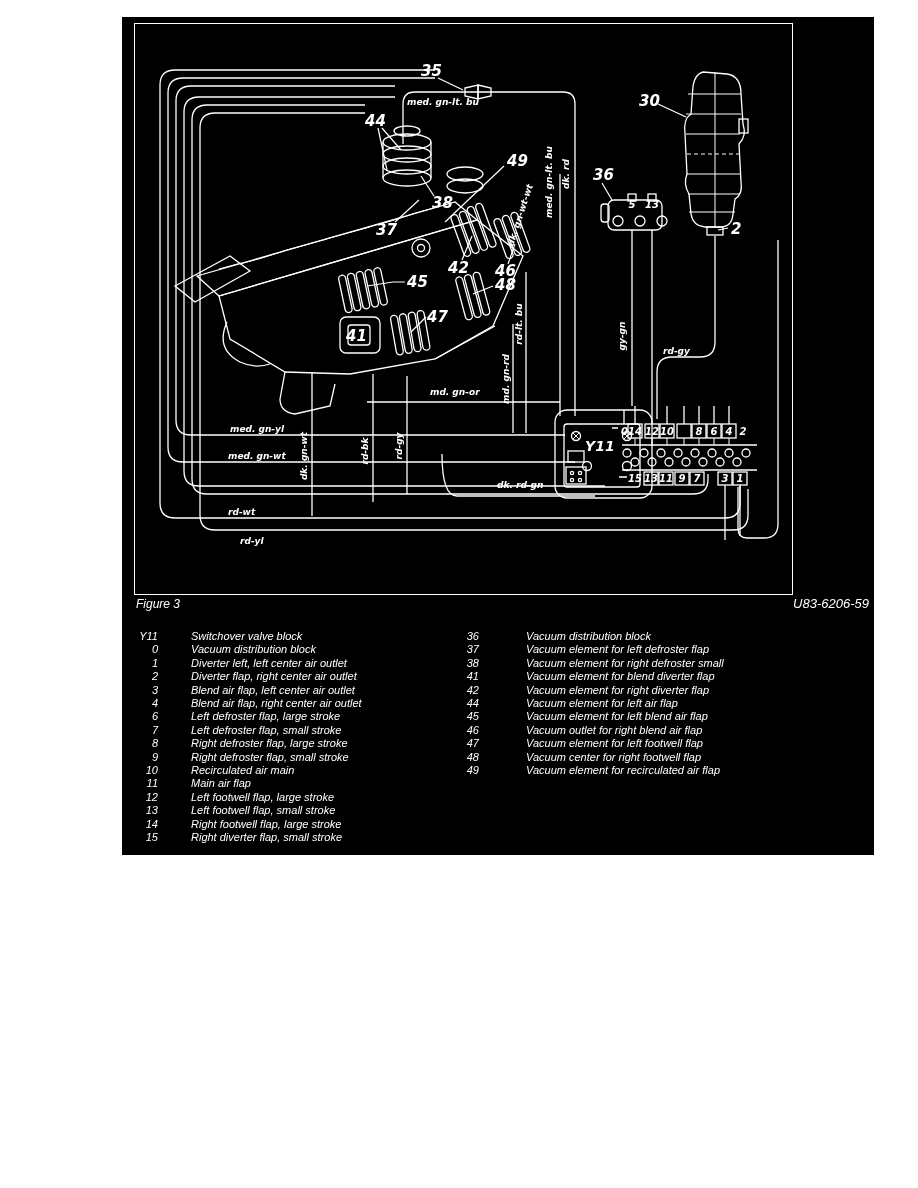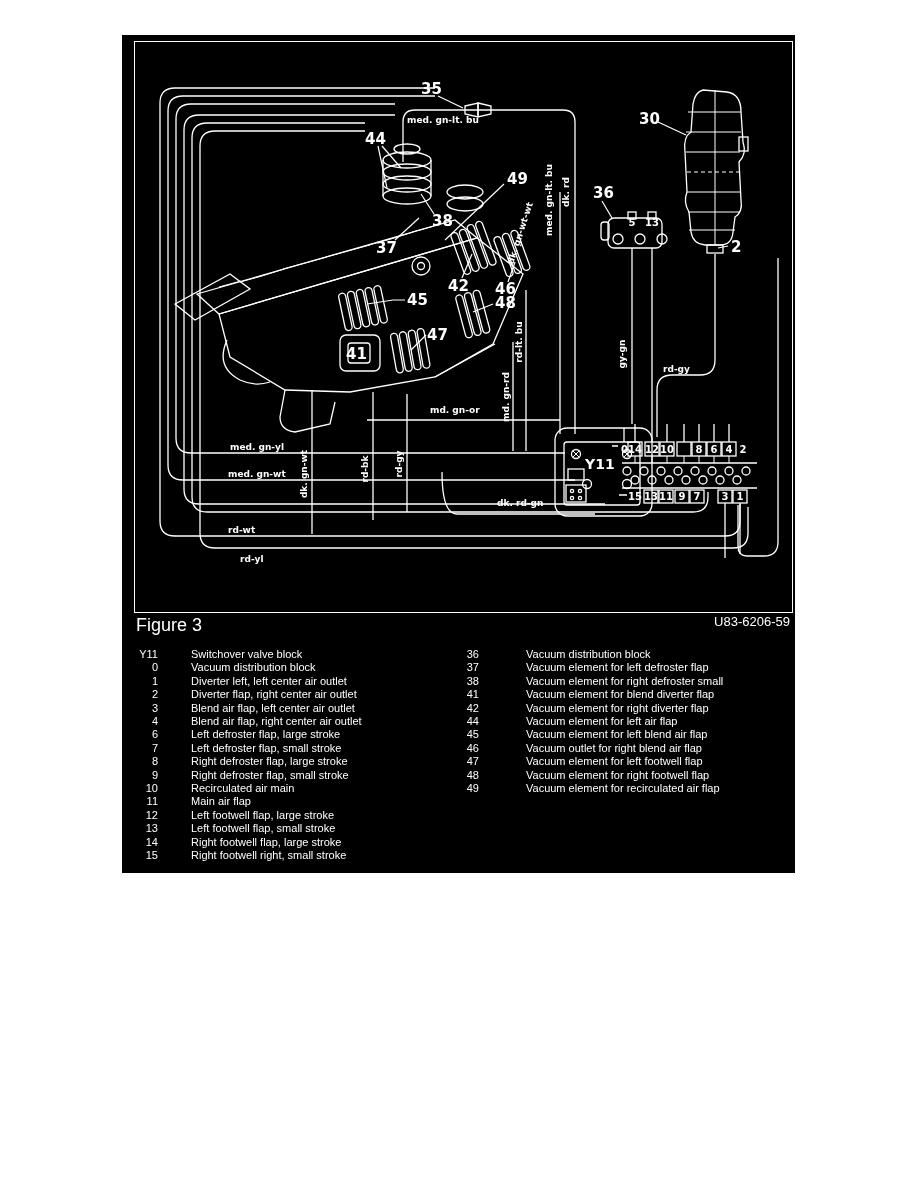--- a/index.html
+++ b/index.html
@@ -1,21 +1,21 @@
 <!DOCTYPE html>
 <html><head>
 <meta charset="utf-8">
 <style>
   html,body{margin:0;padding:0;}
   body{width:918px;height:1188px;background:#ffffff;position:relative;
        font-family:"Liberation Sans",sans-serif;}
-  .panel{position:absolute;left:122px;top:35px;width:673px;height:838px;background:#000;}
+  .panel{position:absolute;left:122px;top:17px;width:752px;height:838px;background:#000;font-style:italic;}
   .frame{position:absolute;left:12px;top:6px;width:657px;height:570px;border:1px solid #fff;box-sizing:content-box;}
   .frame svg{display:block;}
-  .caption{position:absolute;left:14px;top:580px;color:#fff;font-size:18px;}
+  .caption{position:absolute;left:14px;top:580px;color:#fff;font-size:12px;}
   .ref{position:absolute;right:5px;top:579px;color:#fff;font-size:13px;}
   .legend{position:absolute;left:8px;top:613px;width:660px;color:#fff;font-size:11px;}
   .lcol{position:absolute;left:0;top:0;}
   .rcol{position:absolute;left:333px;top:0;}
   .lrow{display:flex;line-height:13.4px;white-space:nowrap;}
   .lcol .lid{display:inline-block;width:28px;text-align:right;flex:none;}
   .lcol .ldesc{padding-left:33px;}
   .rcol .lid{display:inline-block;width:16px;text-align:right;flex:none;}
   .rcol .ldesc{padding-left:47px;}
   text{fill:#fff;stroke:none;font-family:"DejaVu Sans",sans-serif;}
@@ -342,21 +342,21 @@
       <div class="lrow">
           <span class="lid">13</span>
           <span class="ldesc">Left footwell flap, small stroke</span>
         </div>
       <div class="lrow">
           <span class="lid">14</span>
           <span class="ldesc">Right footwell flap, large stroke</span>
         </div>
       <div class="lrow">
           <span class="lid">15</span>
-          <span class="ldesc">Right footwell right, small stroke</span>
+          <span class="ldesc">Right diverter flap, small stroke</span>
         </div>
     </div>
     <div class="rcol">
       <div class="lrow">
           <span class="lid">36</span>
           <span class="ldesc">Vacuum distribution block</span>
         </div>
       <div class="lrow">
           <span class="lid">37</span>
           <span class="ldesc">Vacuum element for left defroster flap</span>
@@ -384,21 +384,21 @@
       <div class="lrow">
           <span class="lid">46</span>
           <span class="ldesc">Vacuum outlet for right blend air flap</span>
         </div>
       <div class="lrow">
           <span class="lid">47</span>
           <span class="ldesc">Vacuum element for left footwell flap</span>
         </div>
       <div class="lrow">
           <span class="lid">48</span>
-          <span class="ldesc">Vacuum element for right footwell flap</span>
+          <span class="ldesc">Vacuum center for right footwell flap</span>
         </div>
       <div class="lrow">
           <span class="lid">49</span>
           <span class="ldesc">Vacuum element for recirculated air flap</span>
         </div>
     </div>
   </div>
 </div>
 
 </body></html>

